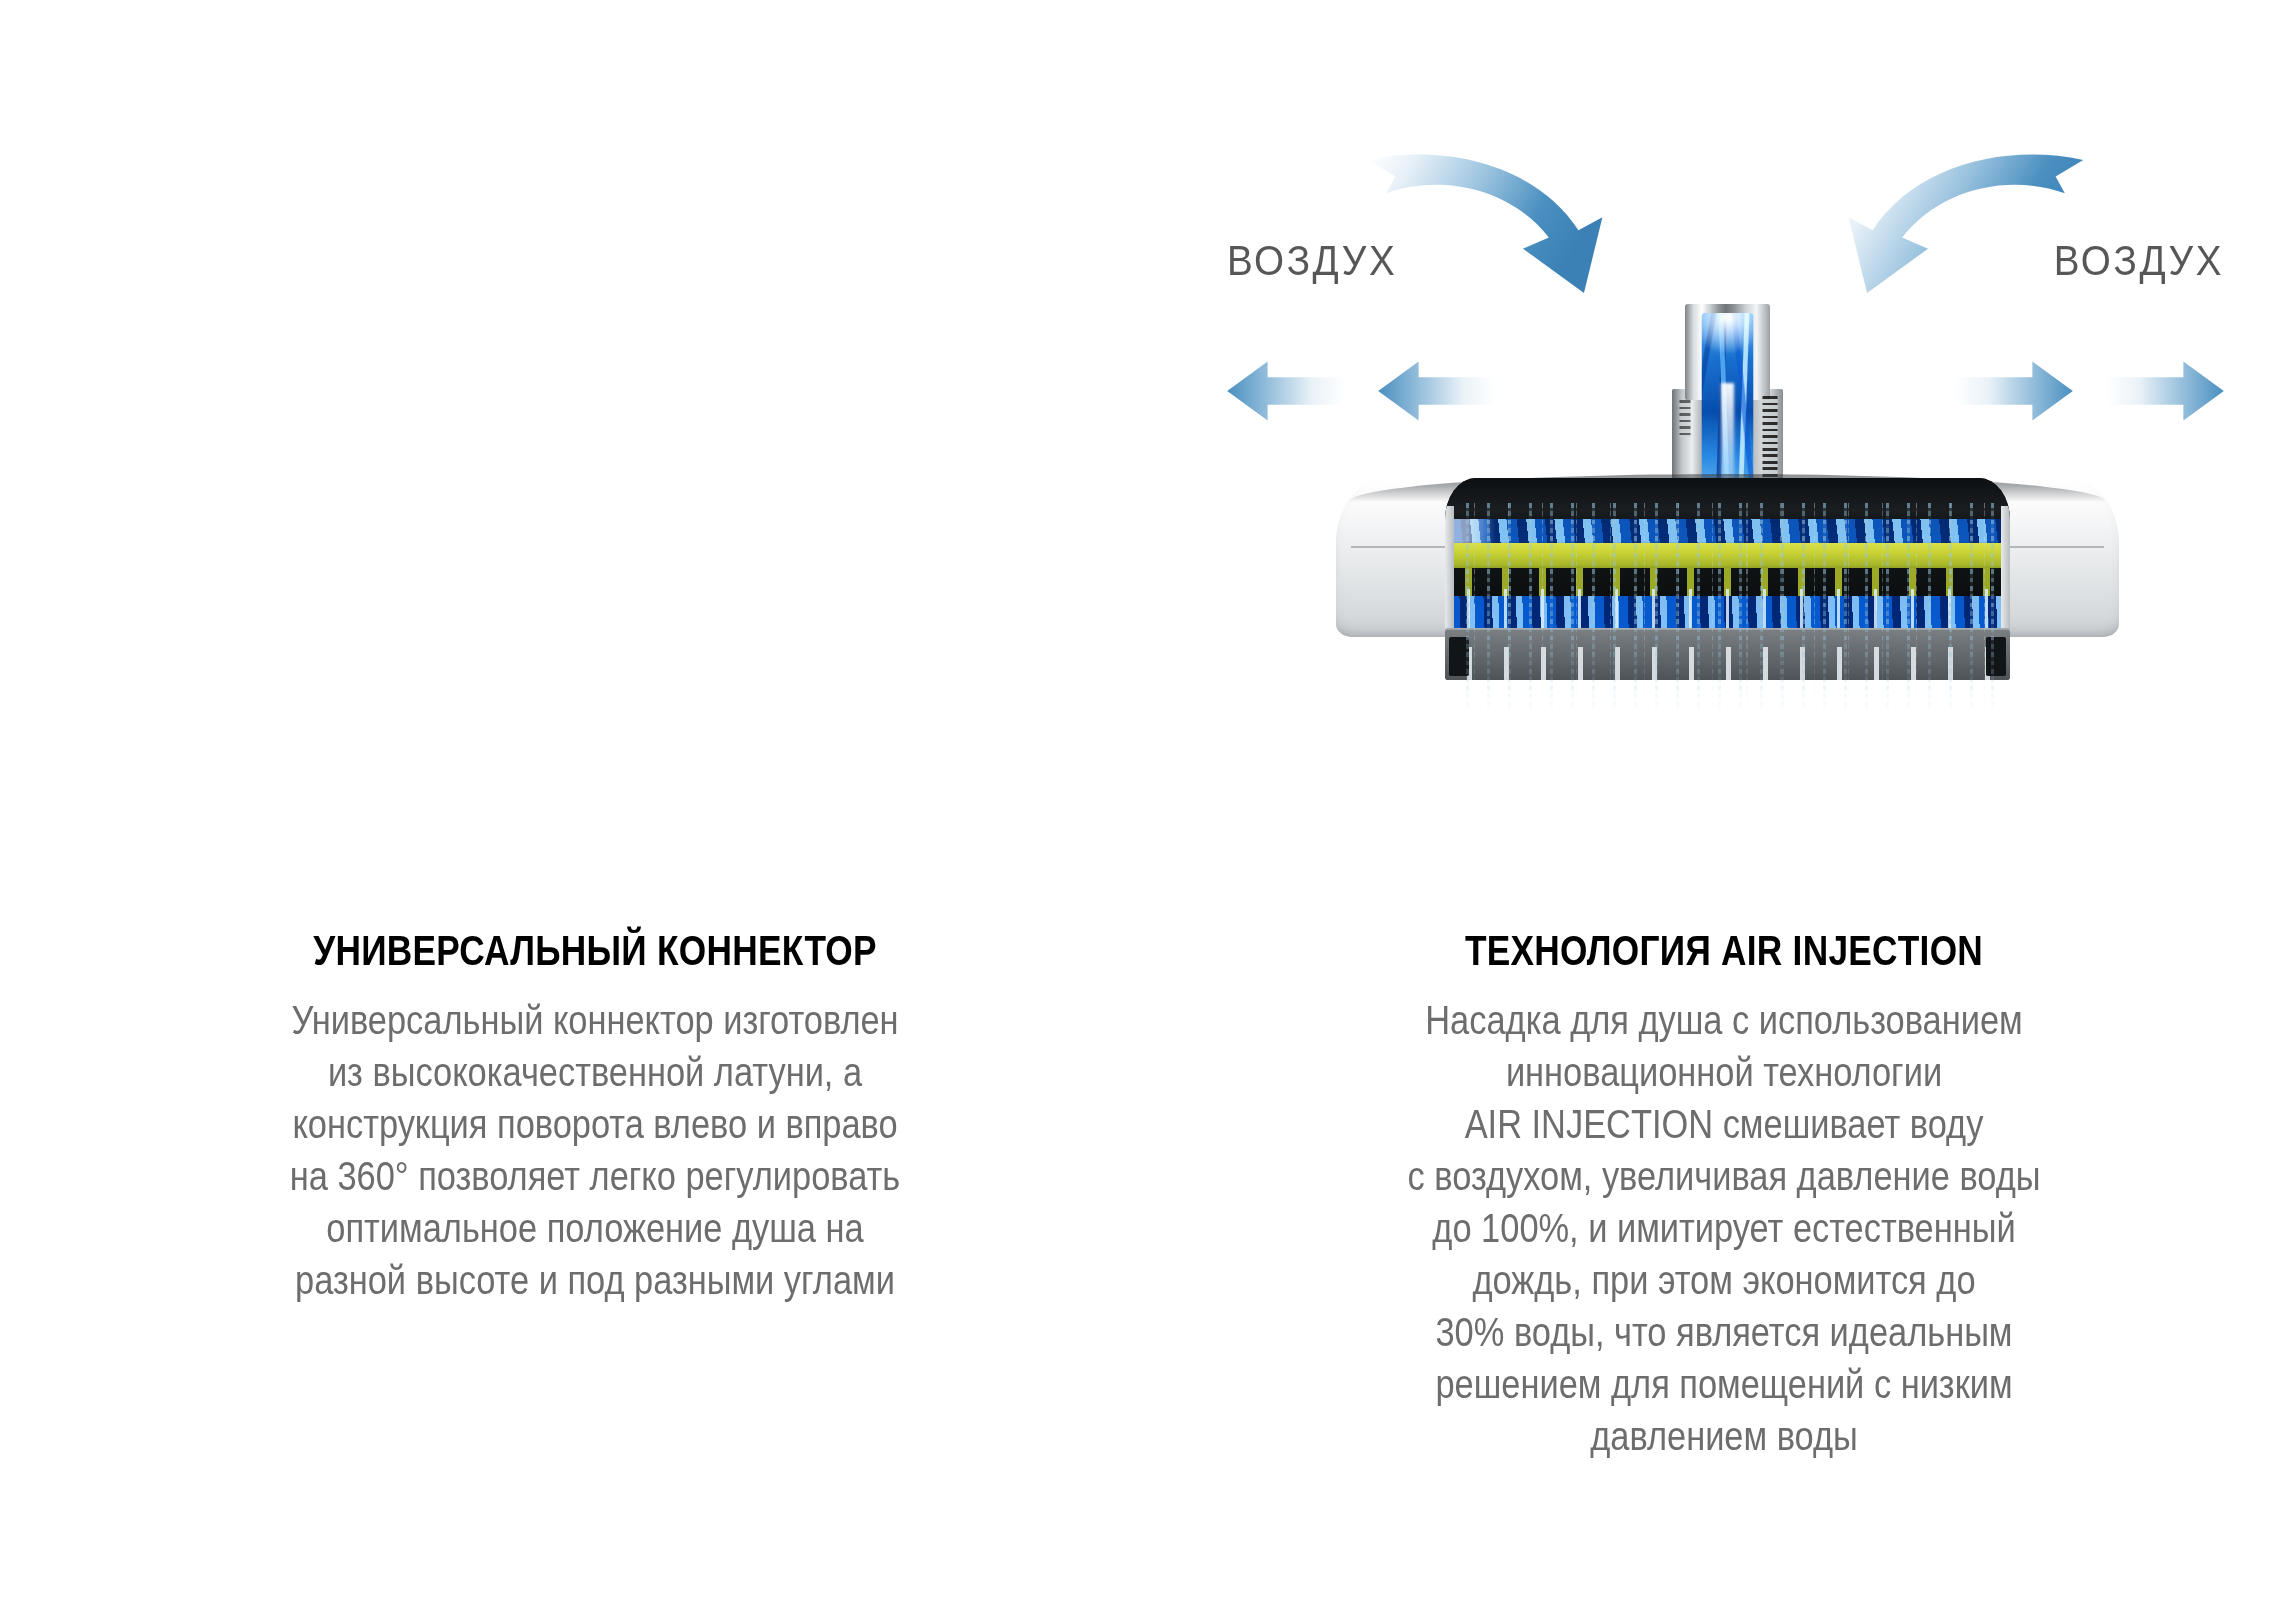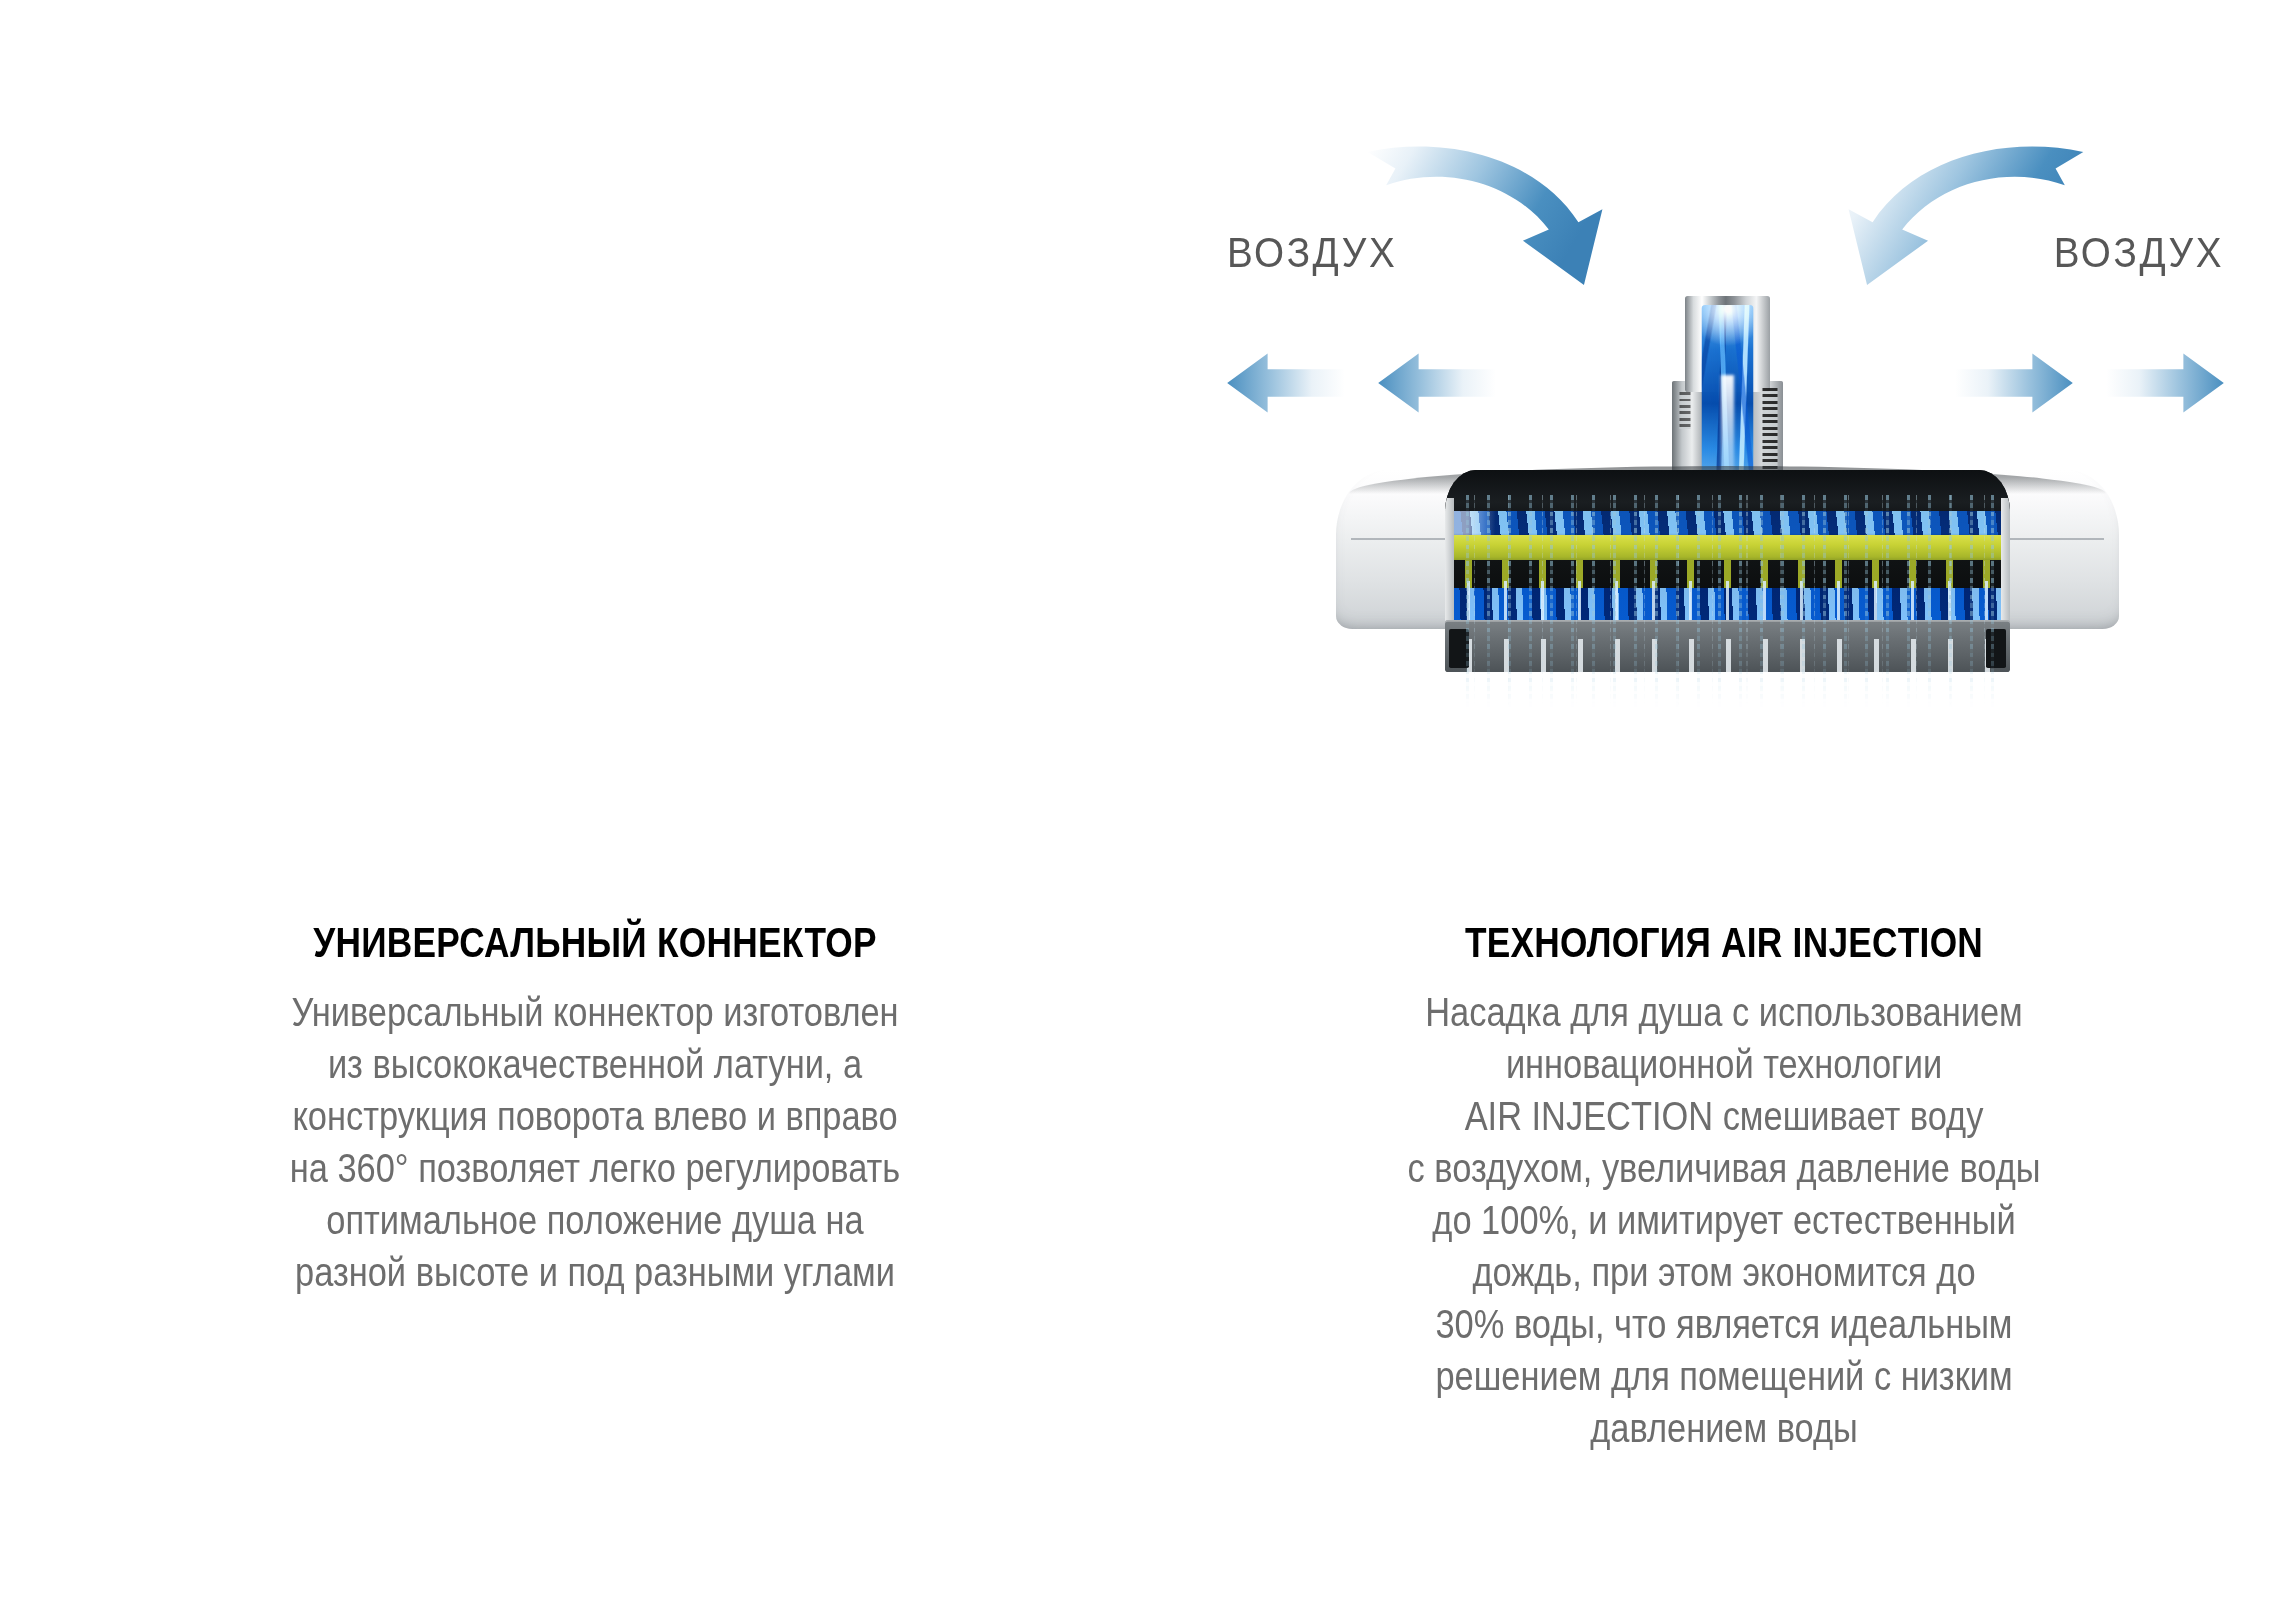--- a/index.html
+++ b/index.html
@@ -19,21 +19,21 @@
 
   .page {
     position: absolute;
     inset: 0;
     background: #ffffff;
   }
 
   
   .col {
     position: absolute;
-    top: 0;
+    top: 8px;
     height: 1412px;
   }
   .col-left  { left: 0px;    width: 1158px; }
   .col-right { left: 1158px; width: 1132px; }
 
   
   .caption {
     position: absolute;
     left: 0;
     right: 0;

